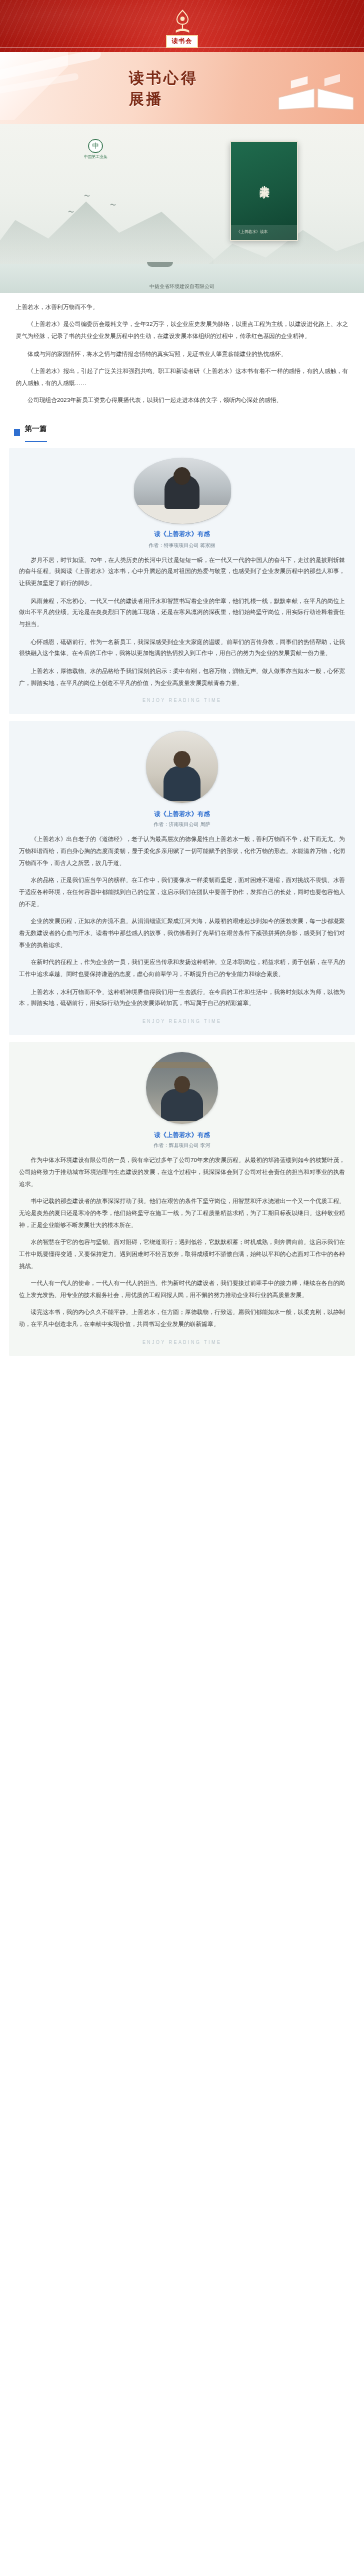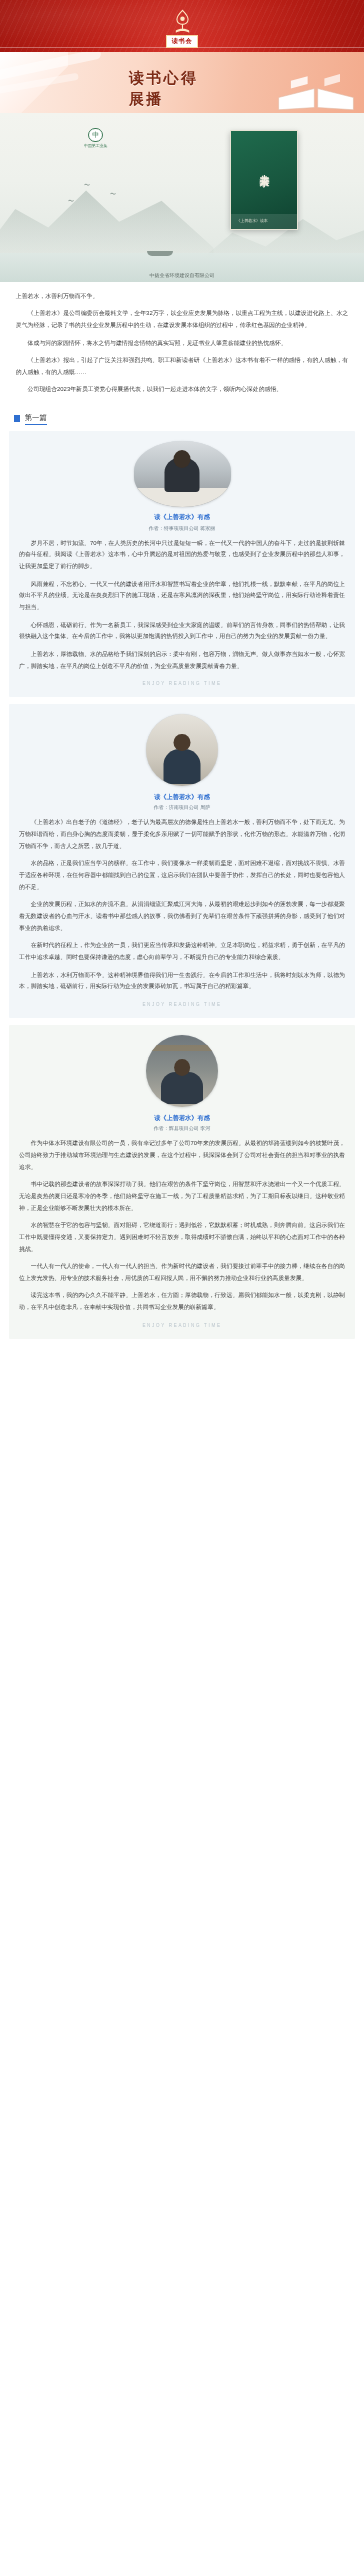--- a/index.html
+++ b/index.html
@@ -45,21 +45,21 @@
     letter-spacing: 0.6px;
   }
   .banner-rule {
     position: absolute; left: 0; bottom: 4.5px; width: 100%; height: 0.6px;
     background: rgba(255,255,255,0.35);
   }
 
   
   .title-block {
     position: relative;
-    width: 364px; height: 61px;
+    width: 364px; height: 72px;
     background: linear-gradient(100deg,#fdece3 0%, #fbd9c8 38%, #f6bfa6 66%, #f3ab8d 100%);
     overflow: hidden;
   }
   .title-block .corner-l {
     position: absolute; left: 0; top: 0; width: 68px; height: 68px;
     background: linear-gradient(135deg,#ffffff 0%, #ffeee6 60%, rgba(255,255,255,0) 61%);
   }
   .title-block .ribbon {
     position: absolute; left: -11.3px; top: 7.9px; width: 113px; height: 10px;
     background: rgba(255,255,255,0.55);
@@ -157,22 +157,22 @@
 
   
   .sec-head {
     display: flex; align-items: center; gap: 4.5px;
     padding: 5.6px 13.5px 3.4px 13.5px;
   }
   .sec-head .sq {
     width: 6.8px; height: 6.8px; background: #2f6fd0; flex: none;
   }
   .sec-head .txt {
-    font-size: 7.3px; font-weight: normal; color: #1f1f1f;
-    border-bottom: 1.1px solid #2f6fd0; padding-bottom: 1px;
+    font-size: 7.3px; font-weight: bold; color: #1f1f1f;
+    border-bottom: 1.1px solid #2f6fd0; padding-bottom: 7px;
   }
 
   
   .article {
     background: #f2f6f9;
     margin: 2.3px 9px 6.8px 9px;
     padding: 7.9px 10px 10px 10px;
     border-radius: 1.1px;
   }
   .article.alt { background: #f4f7f4; }

